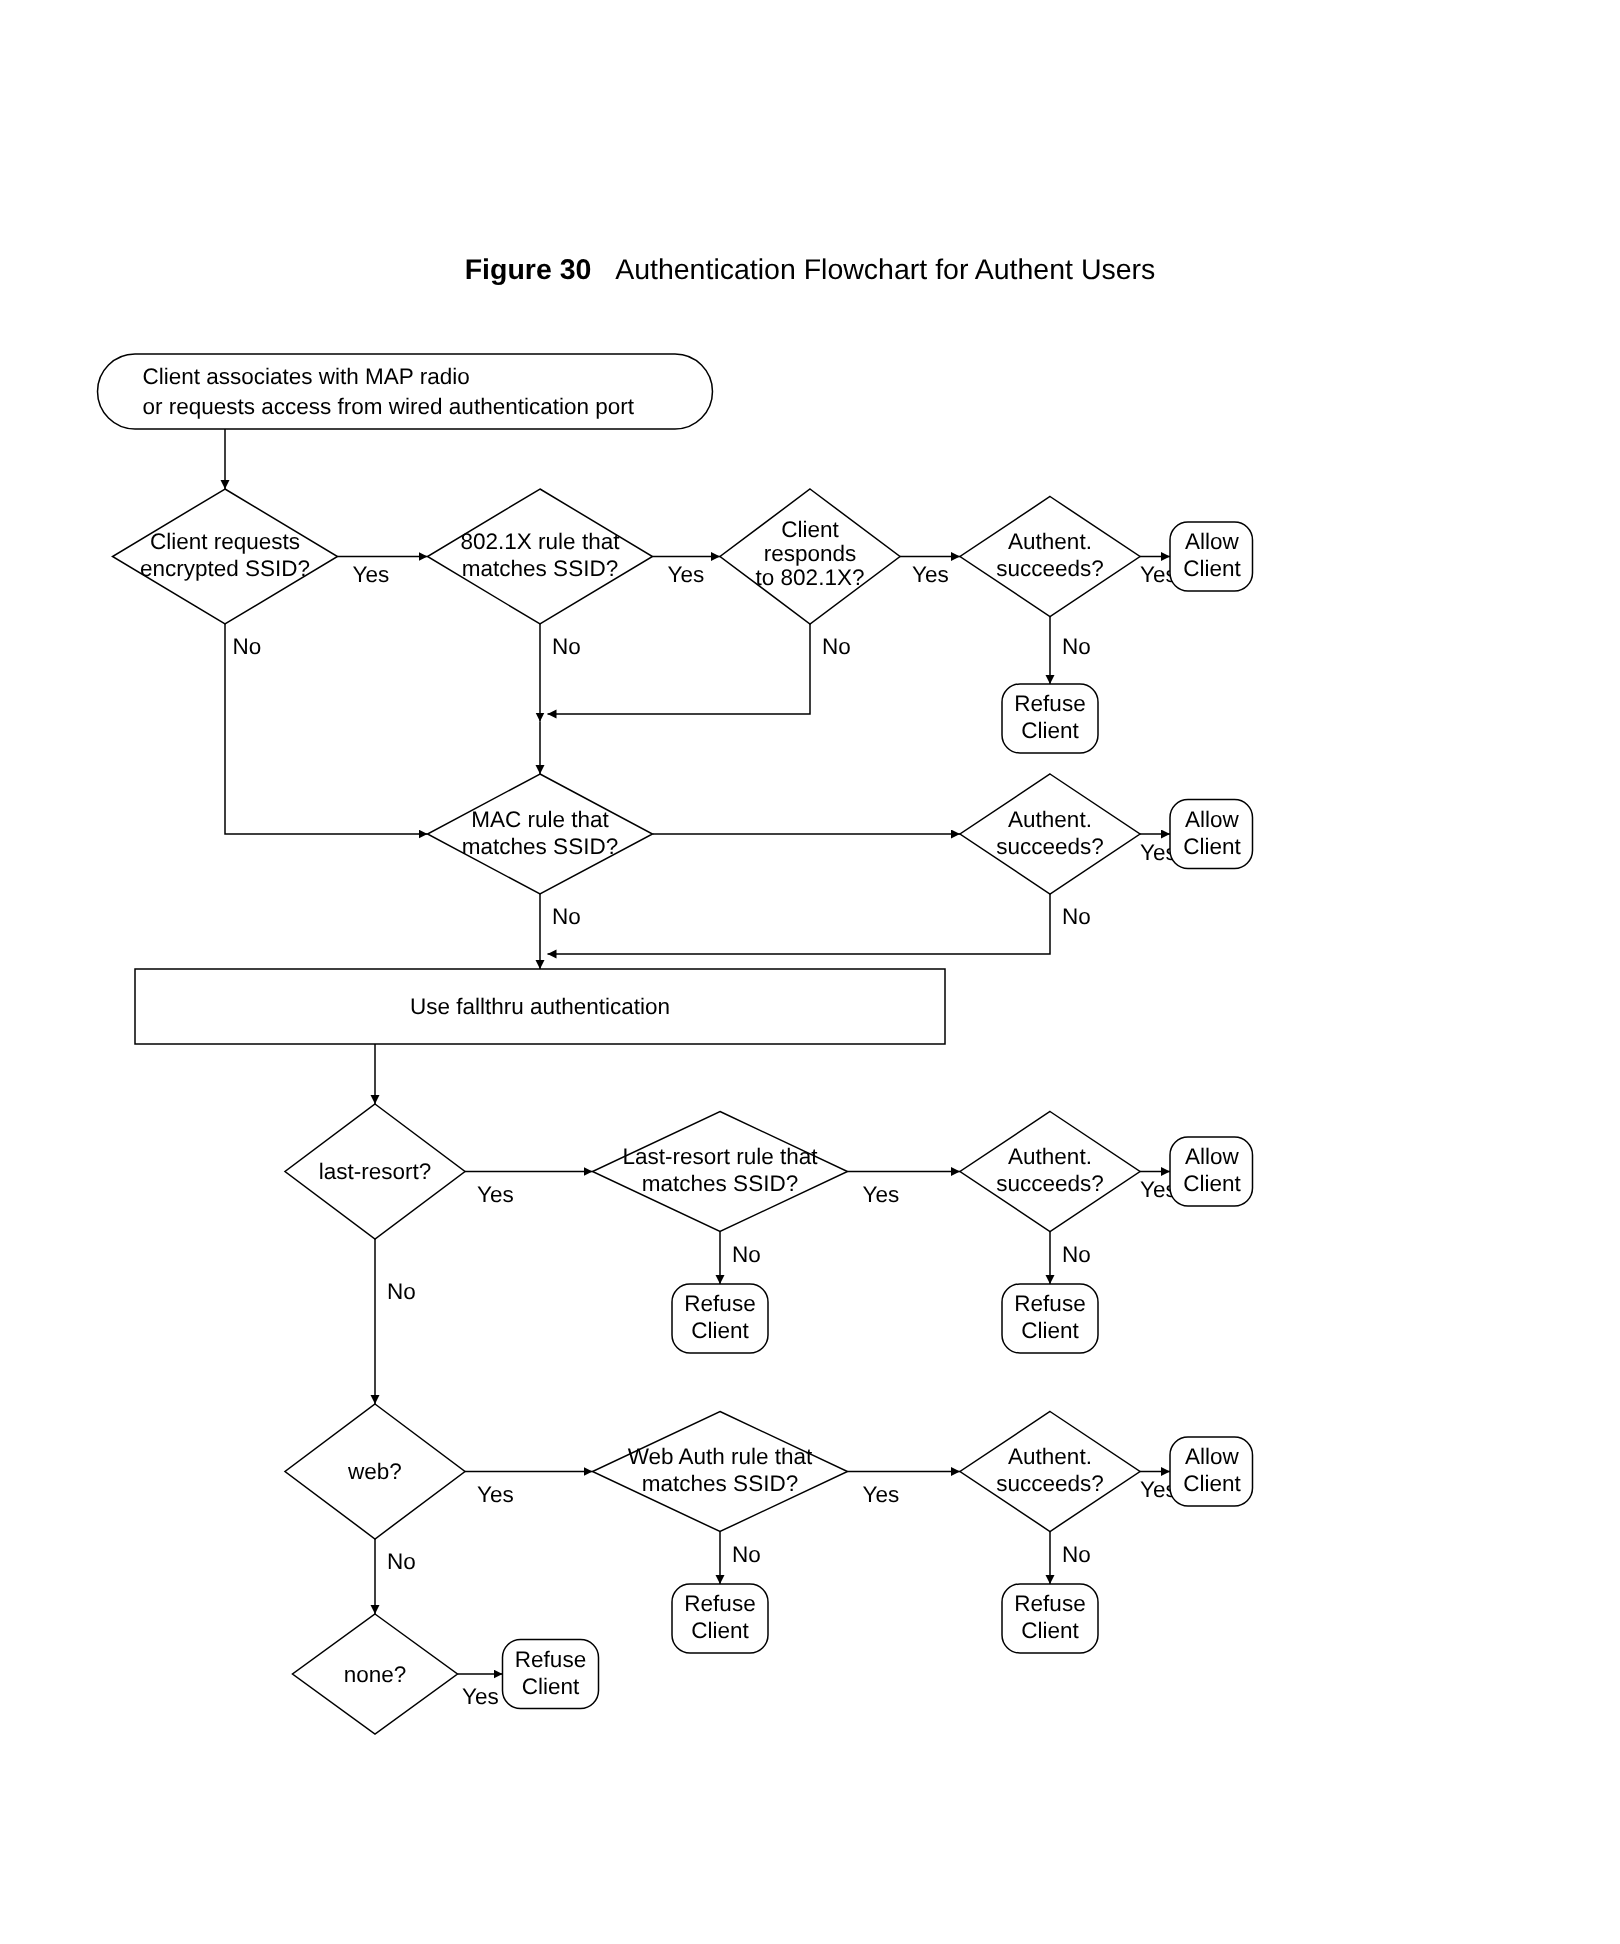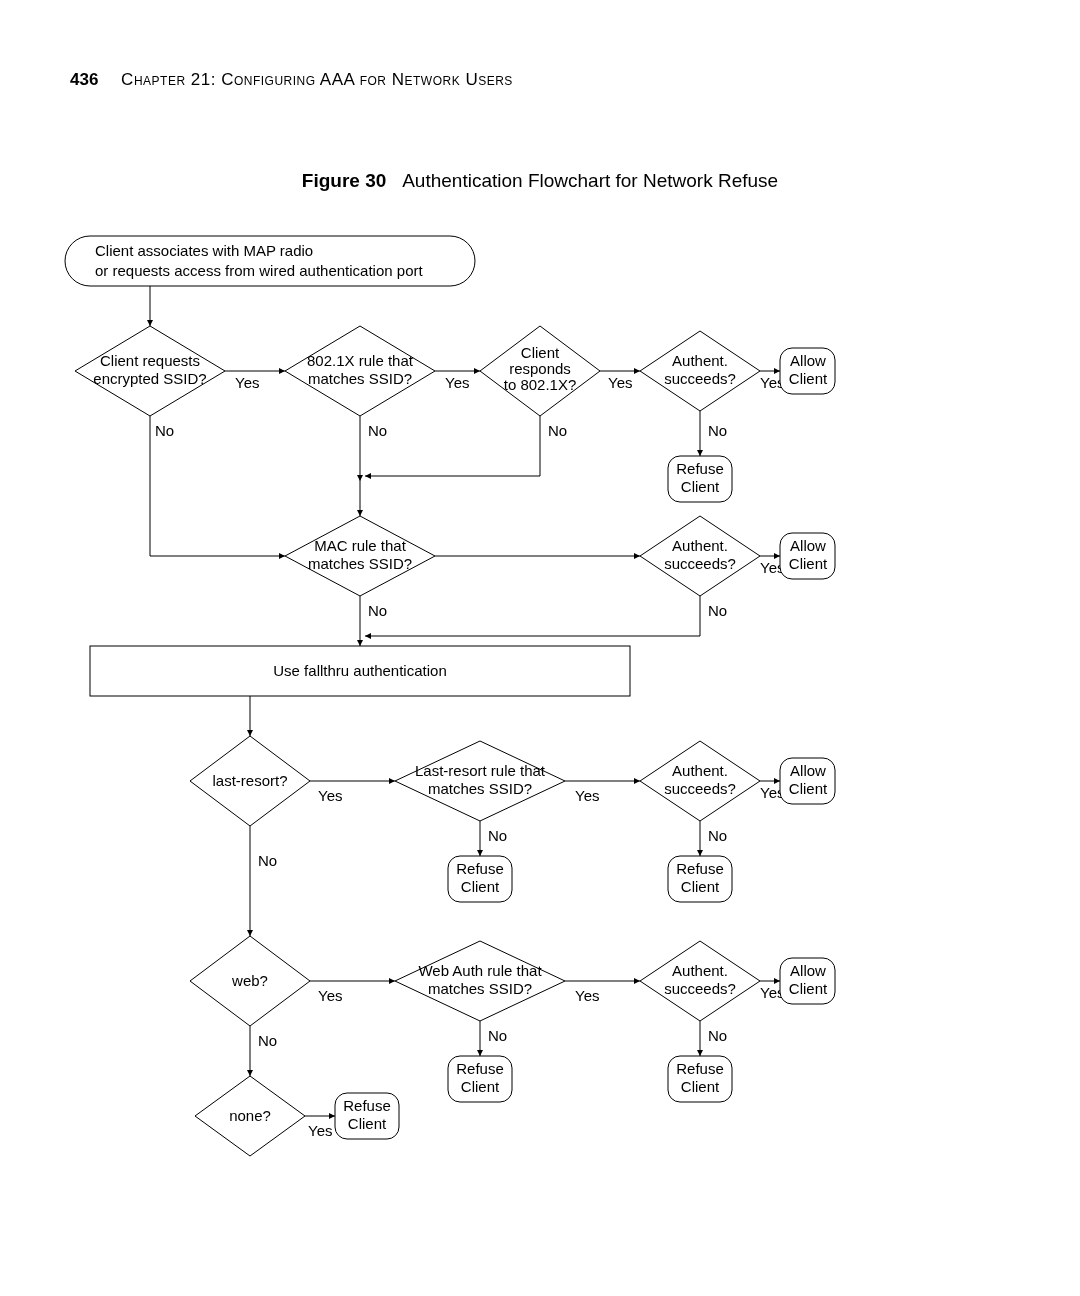--- a/index.html
+++ b/index.html
@@ -11,26 +11,22 @@
   .caption b{font-weight:700;margin-top:12px;}
   .svgwrap{position:absolute;top:226px;left:60px;width:960px;height:1000px;}
   svg{width:960px;height:1000px;overflow:visible;}
   text{font-family:Arial,sans-serif;font-size:15px;fill:#000;}
   .ln{stroke:#000;stroke-width:1;fill:none;}
   .nd{fill:#fff;stroke:#000;stroke-width:1;}
 </style>
 </head>
 <body>
 <div class="page">
-  <div class="hdr">
-    <span class="pn">436</span>
-    <span class="ch">Chapter 21: Configuring AAA for Network Users</span>
-  </div>
   <div class="caption">
-    <b>Figure 30</b>&nbsp;&nbsp;&nbsp;<span>Authentication Flowchart for Network Refuse</span>
+    <b>Figure 30</b>&nbsp;&nbsp;&nbsp;<span>Authentication Flowchart for Authent Users</span>
   </div>
 
   <div class="svgwrap">
   <svg viewBox="0 0 960 1000">
     <defs>
       <marker id="ah" markerWidth="8" markerHeight="8" refX="6" refY="3" orient="auto">
         <path d="M0,0 L6,3 L0,6 Z" fill="#000"></path>
       </marker>
     </defs>
 

